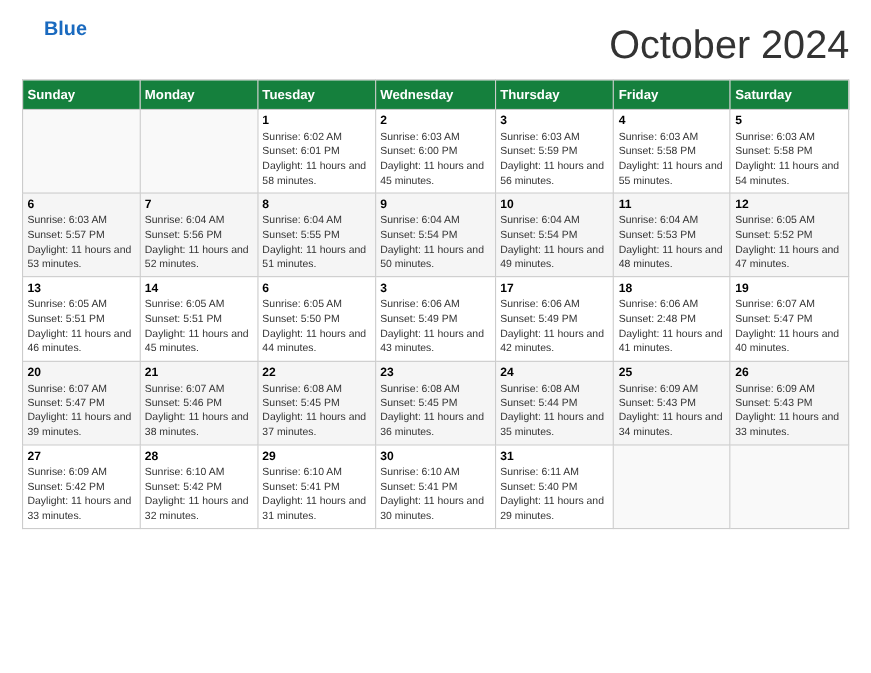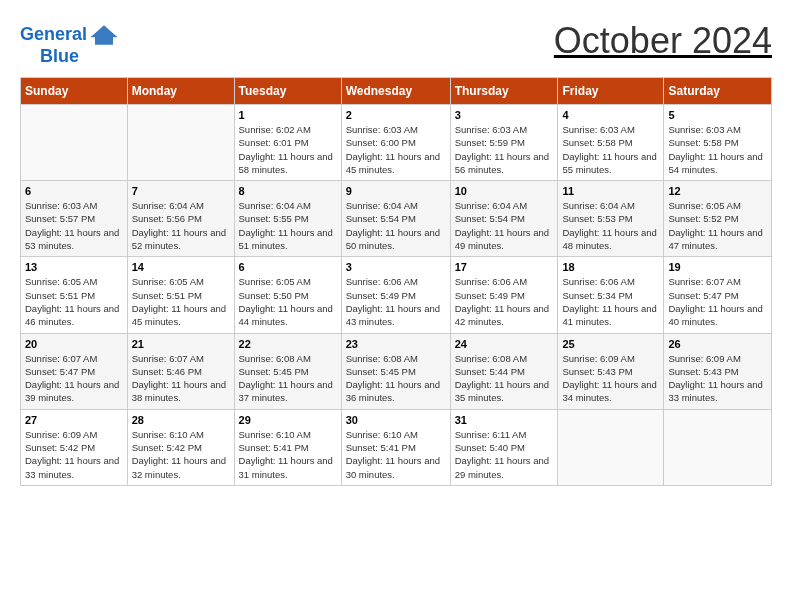--- a/index.html
+++ b/index.html
@@ -29,38 +29,37 @@
     .logo-text span {
       color: #1a6abf;
     }
     .logo-icon {
       width: 30px;
       height: 30px;
       margin-left: 2px;
     }
     .title-block {
       text-align: right;
-      text-decoration: underline;
     }
     .month-title {
       font-size: 36px;
       font-weight: normal;
       color: #333;
     }
     .location-title {
       font-size: 14px;
       color: #555;
     }
     table {
       width: 100%;
       border-collapse: collapse;
       font-size: 10px;
     }
     thead tr th {
-      background-color: #c2410c;
+      background-color: #15803d;
       color: #fff;
       padding: 6px 4px;
       text-align: left;
       font-size: 12px;
       font-weight: bold;
       border: 1px solid #ccc;
     }
     tbody tr td {
       vertical-align: top;
       border: 1px solid #ccc;
@@ -86,28 +85,20 @@
     td.empty {
       background: #f9f9f9;
     }
   </style>
 </head>
 <body>
 
 <div class="header">
   <div class="logo">
     <div>
-      <div style="display:flex;align-items:center;">
-        <span class="logo-text">
-          <span>General</span>
-        </span>
-        <svg class="logo-icon" viewBox="0 0 40 30" xmlns="http://www.w3.org/2000/svg">
-          <polygon points="20,2 38,18 32,18 32,28 8,28 8,18 2,18" fill="#3a7abf"></polygon>
-        </svg>
-      </div>
       <div style="font-size:18px;font-weight:bold;color:#1a6abf;margin-top:-4px;margin-left:20px;">Blue</div>
     </div>
   </div>
   <div class="title-block">
     <div class="month-title">October 2024</div>
   </div>
 </div>
 
 <table>
   <thead>
@@ -262,21 +253,21 @@
         <div class="day-info">
           <span>Sunrise: 6:06 AM</span><br>
           <span>Sunset: 5:49 PM</span><br>
           <span>Daylight: 11 hours and 42 minutes.</span>
         </div>
       </td>
         <td>
         <span class="day-num">18</span>
         <div class="day-info">
           <span>Sunrise: 6:06 AM</span><br>
-          <span>Sunset: 5:34 PM</span><br>
+          <span>Sunset: 2:48 PM</span><br>
           <span>Daylight: 11 hours and 41 minutes.</span>
         </div>
       </td>
         <td>
         <span class="day-num">19</span>
         <div class="day-info">
           <span>Sunrise: 6:07 AM</span><br>
           <span>Sunset: 5:47 PM</span><br>
           <span>Daylight: 11 hours and 40 minutes.</span>
         </div>

